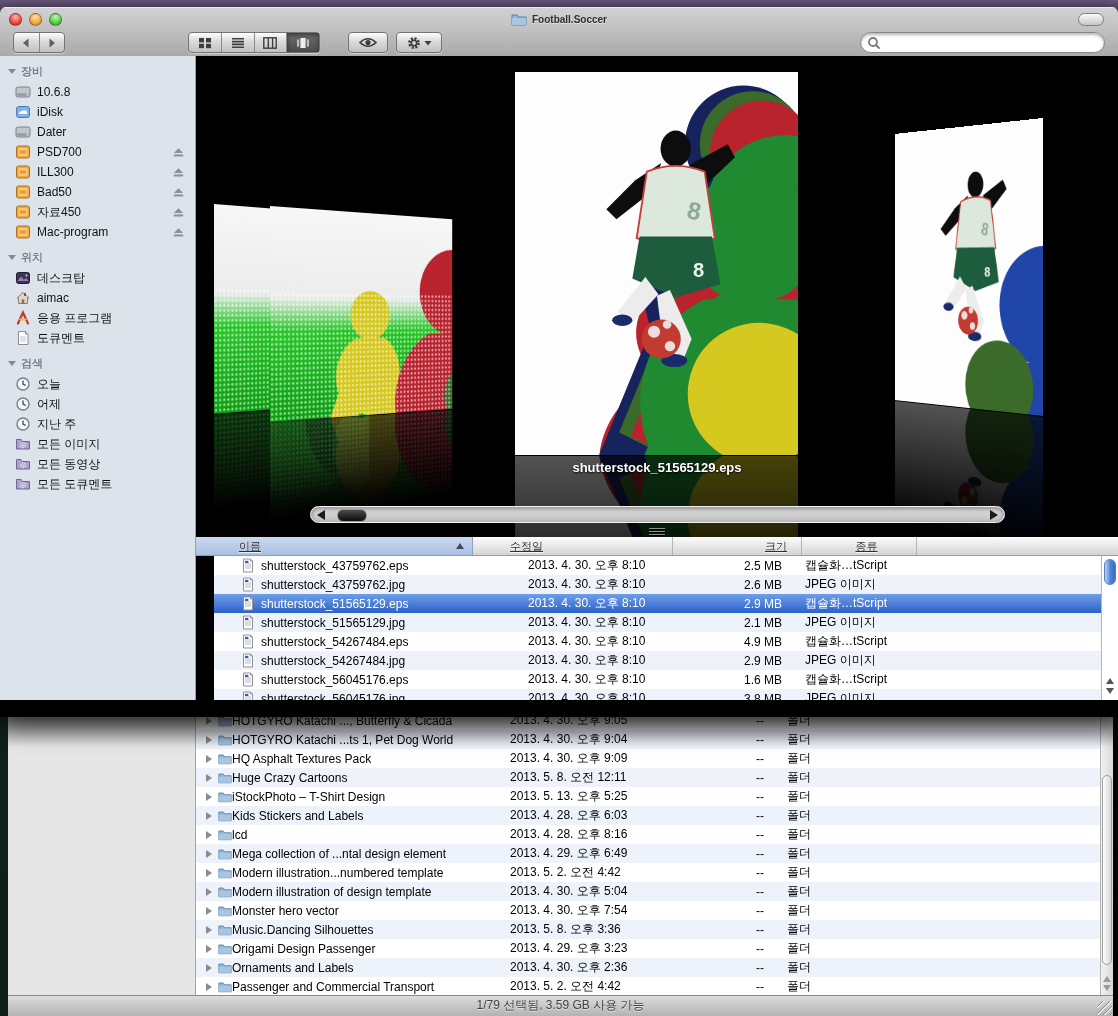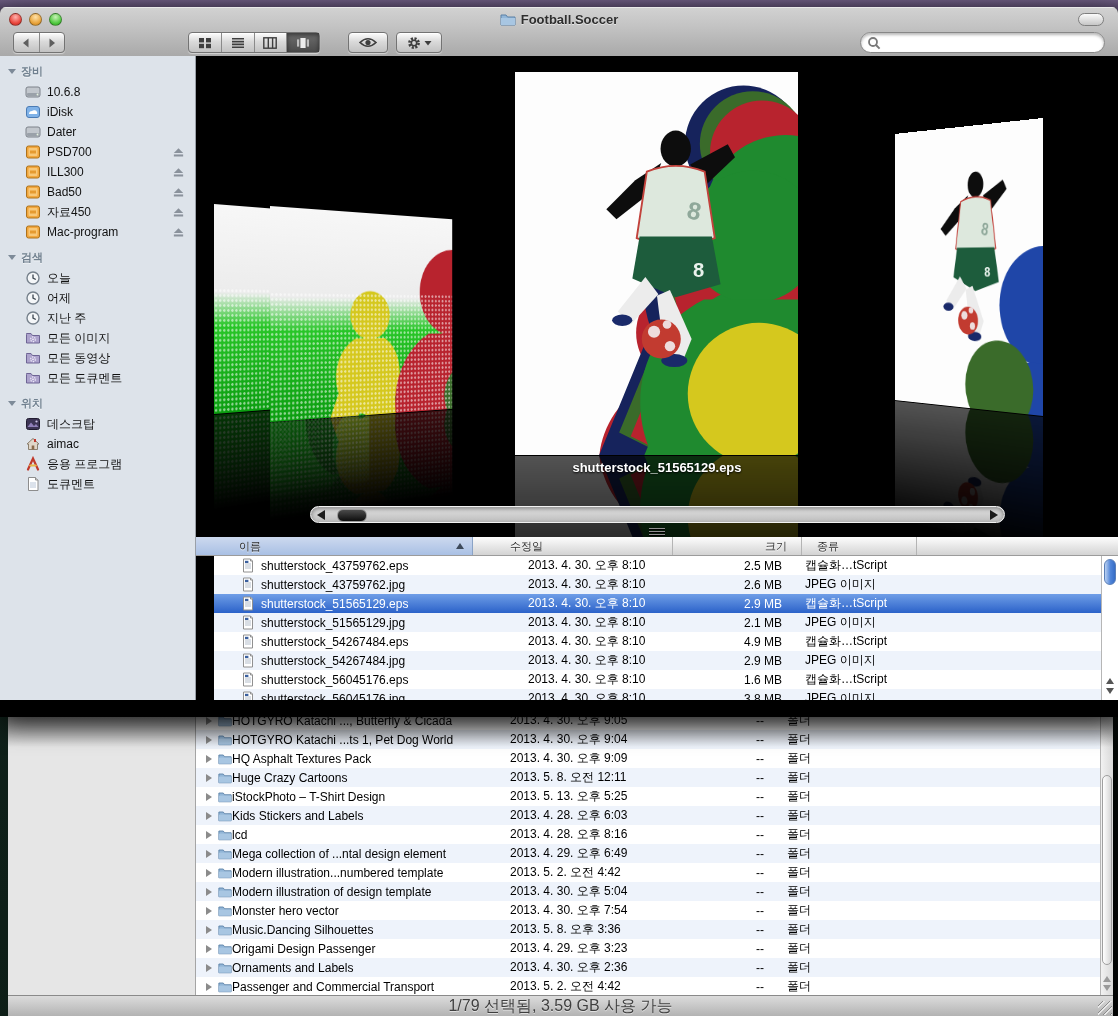--- a/index.html
+++ b/index.html
@@ -21,21 +21,21 @@
     background:#000;overflow:hidden;}
   .chrome{position:absolute;left:0;top:0;right:0;height:49px;
     background:linear-gradient(#d2d2d2,#c3c3c3 40%,#a9a9a9);
     border-bottom:1px solid #5f5f5f;box-shadow:inset 0 1px 0 #e9e9e9;}
   .titlebar{position:absolute;left:0;top:0;right:0;height:21px;}
   .tl{position:absolute;top:6px;width:13px;height:13px;border-radius:50%;border:1px solid rgba(0,0,0,.35);box-sizing:border-box;}
   .tl.red{left:9px;background:radial-gradient(circle at 50% 28%,#ffb3ae,#e9443a 65%,#a92c24);}
   .tl.yel{left:29px;background:radial-gradient(circle at 50% 28%,#ffe2a8,#e8a33b 65%,#b27a1f);}
   .tl.grn{left:49px;background:radial-gradient(circle at 50% 28%,#c9f2b7,#4fc93f 65%,#2e8f23);}
   .wtitle{position:absolute;left:0;right:0;top:3px;height:18px;display:flex;align-items:center;justify-content:center;gap:5px;
-    font-size:13px;font-weight:bold;color:#2e2e2e;text-shadow:0 1px 0 rgba(255,255,255,.55);}
+    font-size:10px;font-weight:bold;color:#2e2e2e;text-shadow:0 1px 0 rgba(255,255,255,.55);}
   .pill{position:absolute;right:14px;top:6px;width:26px;height:13px;border-radius:7px;
     background:linear-gradient(#fbfbfb,#c6c6c6);border:1px solid #7e7e7e;box-sizing:border-box;}
   .tbar{position:absolute;left:0;right:0;top:21px;height:28px;}
   .btn{position:absolute;height:21px;border:1px solid #737373;border-radius:4px;box-sizing:border-box;
     background:linear-gradient(#fdfdfd,#dadada 45%,#c2c2c2);box-shadow:0 1px 1px rgba(255,255,255,.5), inset 0 1px 0 #fff;
     display:flex;align-items:center;justify-content:center;}
   .seg{display:flex;align-items:center;justify-content:center;height:100%;border-right:1px solid #8a8a8a;flex:1;}
   .seg:last-child{border-right:none;}
   .seg.active{background:linear-gradient(#6e6e6e,#4b4b4b);box-shadow:inset 0 2px 4px rgba(0,0,0,.5);}
   .bf{left:13px;top:4px;width:52px;}
@@ -44,21 +44,21 @@
   .action{left:396px;top:4px;width:46px;gap:3px;}
   .search{position:absolute;right:13px;top:4px;width:245px;height:21px;border-radius:11px;background:#fff;
     border:1px solid #878787;box-sizing:border-box;box-shadow:inset 0 2px 3px rgba(0,0,0,.28);
     display:flex;align-items:center;padding:0 6px;gap:4px;}
   .search input{border:none;outline:none;flex:1;font-size:12px;background:transparent;font-family:"Liberation Sans",sans-serif;}
 
   
   .sb1{position:absolute;left:0;top:49px;width:196px;bottom:17px;background:#dde3ea;border-right:1px solid #9aa0a8;box-sizing:border-box;overflow:hidden;}
   .sb-head{display:flex;align-items:center;gap:5px;padding:8px 0 3px 8px;font-size:11px;font-weight:bold;color:#70808f;text-shadow:0 1px 0 rgba(255,255,255,.6);}
   .tri-down{width:0;height:0;border-left:4px solid transparent;border-right:4px solid transparent;border-top:5px solid #7d8a98;}
-  .sb-item{position:relative;display:flex;align-items:center;gap:6px;height:20px;padding-left:25px;font-size:12px;color:#111;cursor:default;}
+  .sb-item{position:relative;display:flex;align-items:center;gap:6px;height:20px;padding-left:15px;font-size:12px;color:#111;cursor:default;}
   .sic{width:16px;height:16px;flex:0 0 16px;}
   .eject{position:absolute;right:10px;width:13px;height:13px;}
 
   
   .main{position:absolute;left:196px;top:49px;right:0;bottom:17px;}
   .cf{position:absolute;left:0;top:0;right:0;height:481px;background:#000;overflow:hidden;}
   .cf-item{position:absolute;}
   .poster{position:absolute;inset:0;background:#fdfdfd;
     -webkit-box-reflect: below 1px linear-gradient(to bottom, rgba(0,0,0,0) 55%, rgba(0,0,0,0.33) 100%);}
   .poster .art{position:absolute;inset:0;width:100%;height:100%;}
@@ -73,27 +73,27 @@
   .cf-thumb{position:absolute;left:26px;top:2px;width:28px;height:11px;border-radius:6px;background:linear-gradient(#4a4a4a,#0d0d0d);border:1px solid #9a9a9a;}
   .cf-arrow{width:0;height:0;border-top:5px solid transparent;border-bottom:5px solid transparent;}
   .cf-arrow.left{margin-left:6px;border-right:8px solid #1c1c1c;}
   .cf-arrow.right{position:absolute;right:6px;border-left:8px solid #1c1c1c;}
   .cf-grip{position:absolute;left:50%;top:470px;transform:translateX(-50%);z-index:30;width:16px;}
   .cf-grip div{height:1px;background:#8f8f8f;margin:2px 0;box-shadow:0 1px 0 #000;}
 
   
   .lheader{position:absolute;left:0;right:0;top:481px;height:19px;display:flex;font-size:11px;color:#303030;
     background:linear-gradient(#fdfdfd,#d3d3d3);border-bottom:1px solid #9b9b9b;box-sizing:border-box;
-    text-shadow:0 1px 0 rgba(255,255,255,.7);}
+    text-shadow:0 1px 0 rgba(255,255,255,.7);text-decoration:underline;}
   .hcell{display:flex;align-items:center;border-right:1px solid #b4b4b4;box-sizing:border-box;padding-left:10px;position:relative;}
   .h-name{width:277px;background:linear-gradient(#cdd9ef,#a9c0e4);border-right:1px solid #8aa3c6;padding-left:43px;}
   .sort-up{position:absolute;right:8px;width:0;height:0;border-left:4px solid transparent;border-right:4px solid transparent;border-bottom:6px solid #3e4a5a;}
   .h-date{width:200px;padding-left:37px;}
   .h-size{width:129px;justify-content:flex-end;padding:0 14px 0 0;}
-  .h-kind{width:115px;padding-left:15px;}
+  .h-kind{width:115px;padding-left:15px;justify-content:center;}
   .h-rest{flex:1;border-right:none;}
   .rows{position:absolute;left:0;right:17px;top:500px;bottom:0;overflow:hidden;background:#fff;margin-left:18px;}
   .row{display:flex;height:19px;align-items:center;font-size:12px;color:#000;}
   .row:nth-child(even){background:#eef3fb;}
   .row.selected{background:linear-gradient(#6f9ee7,#2b62c9);color:#fff;}
   .cell{box-sizing:border-box;white-space:nowrap;overflow:hidden;}
   .c-name{width:277px;display:flex;align-items:center;gap:6px;padding-left:27px;}
   .c-date{width:170px;padding-left:37px;}
   .c-size{width:129px;text-align:right;padding-right:8px;}
   .c-kind{width:115px;padding-left:15px;}
@@ -124,21 +124,21 @@
   .c2-name{width:277px;display:flex;align-items:center;gap:0;box-sizing:border-box;white-space:nowrap;overflow:hidden;text-align:center;}
   .scroll2{position:absolute;right:0;width:13px;top:0;bottom:21px;background:linear-gradient(to right,#f2f2f2,#d9d9d9);border-left:1px solid #b5b5b5;box-sizing:border-box;}
   .thumb2{position:absolute;left:1px;right:1px;top:58px;height:190px;border-radius:6px;
     background:linear-gradient(to right,#ffffff,#d5d5d5);border:1px solid #9f9f9f;box-sizing:border-box;}
   .arr2{width:0;height:0;border-left:4px solid transparent;border-right:4px solid transparent;margin:3px auto;}
   .arr2.up{border-bottom:6px solid #9a9a9a;}
   .arr2.down{border-top:6px solid #9a9a9a;}
   .arrbox2{position:absolute;bottom:1px;left:0;right:0;}
   .status2{position:absolute;left:0;right:0;bottom:0;height:21px;
     background:linear-gradient(#dcdcdc,#b3b3b3);border-top:1px solid #8a8a8a;box-sizing:border-box;
-    font-size:16px;color:#3f3f3f;text-align:center;line-height:19px;text-shadow:0 1px 0 rgba(255,255,255,.55);}
+    font-size:12px;color:#3f3f3f;text-align:center;line-height:19px;text-shadow:0 1px 0 rgba(255,255,255,.55);}
   .shade{position:absolute;left:0;right:0;top:0;height:30px;z-index:6;pointer-events:none;
     background:linear-gradient(rgba(0,0,0,.45),rgba(0,0,0,0));}
   .defs{position:absolute;width:0;height:0;overflow:hidden;}
 </style>
 </head>
 <body>
 
 <svg class="defs" aria-hidden="true">
   <defs>
     <symbol id="ic-hdd" viewBox="0 0 16 16">
@@ -604,99 +604,99 @@
             <span>Mac-program</span>
             <svg class="eject">
               <use href="#ic-eject"></use>
             </svg>
           </div>
       </div>
     </div>
     <div class="sb-section">
       <div class="sb-head">
         <span class="tri-down"></span>
-        <span>검색</span>
+        <span>위치</span>
       </div>
       <div>
         <div class="sb-item">
             <svg class="sic">
-              <use href="#ic-clock"></use>
-            </svg>
-            <span>오늘</span>
-
-          </div>
-          <div class="sb-item">
-            <svg class="sic">
-              <use href="#ic-clock"></use>
-            </svg>
-            <span>어제</span>
-
-          </div>
-          <div class="sb-item">
-            <svg class="sic">
-              <use href="#ic-clock"></use>
-            </svg>
-            <span>지난 주</span>
-
-          </div>
-          <div class="sb-item">
-            <svg class="sic">
-              <use href="#ic-sfolder"></use>
-            </svg>
-            <span>모든 이미지</span>
-
-          </div>
-          <div class="sb-item">
-            <svg class="sic">
-              <use href="#ic-sfolder"></use>
-            </svg>
-            <span>모든 동영상</span>
-
-          </div>
-          <div class="sb-item">
-            <svg class="sic">
-              <use href="#ic-sfolder"></use>
-            </svg>
-            <span>모든 도큐멘트</span>
+              <use href="#ic-desktop"></use>
+            </svg>
+            <span>데스크탑</span>
+
+          </div>
+          <div class="sb-item">
+            <svg class="sic">
+              <use href="#ic-home"></use>
+            </svg>
+            <span>aimac</span>
+
+          </div>
+          <div class="sb-item">
+            <svg class="sic">
+              <use href="#ic-apps"></use>
+            </svg>
+            <span>응용 프로그램</span>
+
+          </div>
+          <div class="sb-item">
+            <svg class="sic">
+              <use href="#ic-doc"></use>
+            </svg>
+            <span>도큐멘트</span>
 
           </div>
       </div>
     </div>
     <div class="sb-section">
       <div class="sb-head">
         <span class="tri-down"></span>
-        <span>위치</span>
+        <span>검색</span>
       </div>
       <div>
         <div class="sb-item">
             <svg class="sic">
-              <use href="#ic-desktop"></use>
-            </svg>
-            <span>데스크탑</span>
-
-          </div>
-          <div class="sb-item">
-            <svg class="sic">
-              <use href="#ic-home"></use>
-            </svg>
-            <span>aimac</span>
-
-          </div>
-          <div class="sb-item">
-            <svg class="sic">
-              <use href="#ic-apps"></use>
-            </svg>
-            <span>응용 프로그램</span>
-
-          </div>
-          <div class="sb-item">
-            <svg class="sic">
-              <use href="#ic-doc"></use>
-            </svg>
-            <span>도큐멘트</span>
+              <use href="#ic-clock"></use>
+            </svg>
+            <span>오늘</span>
+
+          </div>
+          <div class="sb-item">
+            <svg class="sic">
+              <use href="#ic-clock"></use>
+            </svg>
+            <span>어제</span>
+
+          </div>
+          <div class="sb-item">
+            <svg class="sic">
+              <use href="#ic-clock"></use>
+            </svg>
+            <span>지난 주</span>
+
+          </div>
+          <div class="sb-item">
+            <svg class="sic">
+              <use href="#ic-sfolder"></use>
+            </svg>
+            <span>모든 이미지</span>
+
+          </div>
+          <div class="sb-item">
+            <svg class="sic">
+              <use href="#ic-sfolder"></use>
+            </svg>
+            <span>모든 동영상</span>
+
+          </div>
+          <div class="sb-item">
+            <svg class="sic">
+              <use href="#ic-sfolder"></use>
+            </svg>
+            <span>모든 도큐멘트</span>
 
           </div>
       </div>
     </div>
   </div>
 
   <div class="main">
     <div class="cf">
 
       <div class="cf-item" style="left:18px;top:148px;width:212px;height:210px;transform:perspective(900px) rotateY(34deg);transform-origin:left center;">

